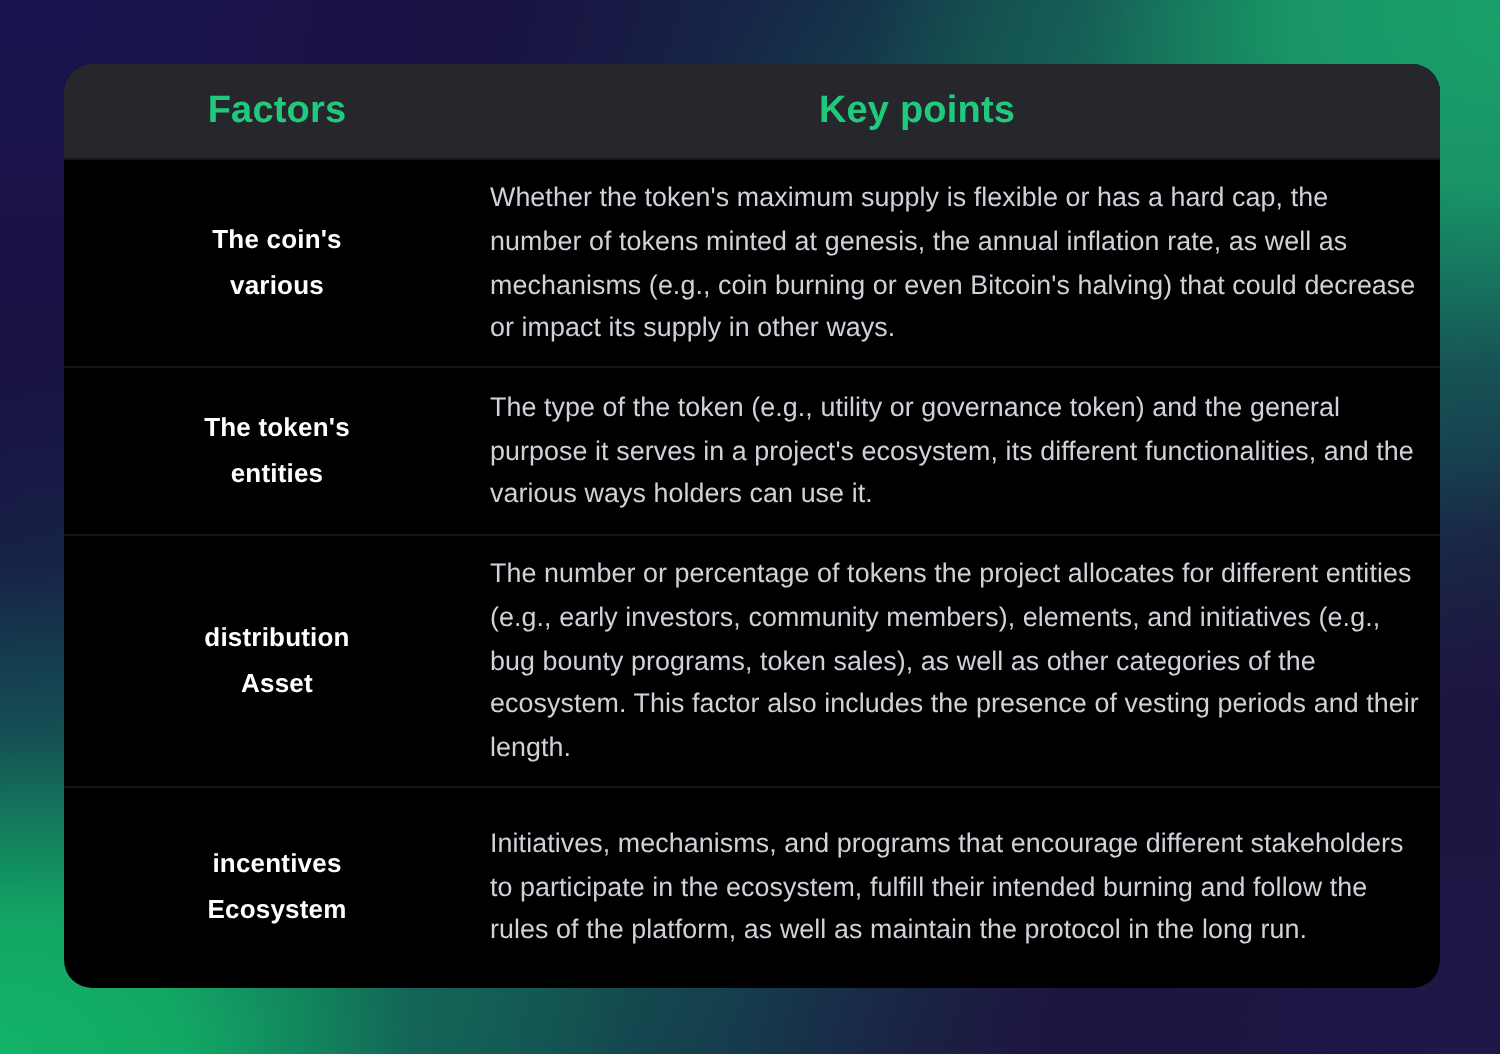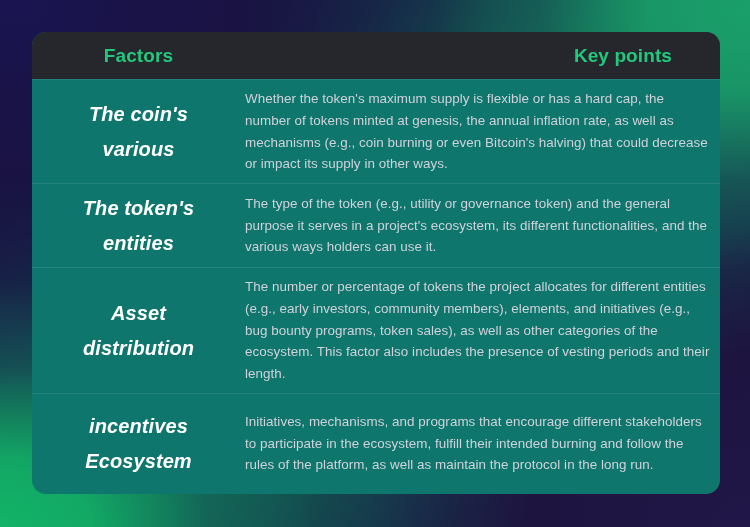--- a/index.html
+++ b/index.html
@@ -28,21 +28,21 @@
       linear-gradient(135deg, #181248 0%, #15324a 30%, #12604f 50%, #14444f 70%, #1d1442 100%);
   }
 
   
   #card {
     position: absolute;
     left: 32px;
     top: 32px;
     width: 688px;
     height: 462px;
-    background: #0f766e;
+    background: #000000;
     border-radius: 14px;
     overflow: hidden;
     display: flex;
     flex-direction: column;
   }
 
   .row {
     display: flex;
     align-items: center;
     width: 100%;
@@ -69,29 +69,28 @@
     padding-right: 8px;
   }
 
   .head-text {
     color: #21c97d;
     font-size: 19px;
     font-weight: bold;
     letter-spacing: 0.1px;
   }
 
-  #header-keypoints { text-align: right; padding-right: 48px; }
+  #header-keypoints { text-align: center; padding-right: 48px; }
 
   .factor-label {
     color: #ffffff;
-    font-size: 20px;
+    font-size: 13px;
     font-weight: bold;
     line-height: 1.72;
     letter-spacing: 0.1px;
-    font-style: italic;
   }
 
   .keypoint-text {
     color: #cfd2d9;
     font-size: 13.4px;
     line-height: 1.62;
     letter-spacing: 0.05px;
   }
 
   
@@ -131,22 +130,22 @@
       <div class="factor-label">The token's</div>
       <div class="factor-label">entities</div>
     </div>
     <div class="col-keypoints">
       <p class="keypoint-text">The type of the token (e.g., utility or governance token) and the general purpose it serves in a project's ecosystem, its different functionalities, and the various ways holders can use it.</p>
     </div>
   </div>
 
   <div class="row" id="row-2">
     <div class="col-factor">
+      <div class="factor-label">distribution</div>
       <div class="factor-label">Asset</div>
-      <div class="factor-label">distribution</div>
     </div>
     <div class="col-keypoints">
       <p class="keypoint-text">The number or percentage of tokens the project allocates for different entities (e.g., early investors, community members), elements, and initiatives (e.g., bug bounty programs, token sales), as well as other categories of the ecosystem. This factor also includes the presence of vesting periods and their length.</p>
     </div>
   </div>
 
   <div class="row" id="row-3">
     <div class="col-factor">
       <div class="factor-label">incentives</div>
       <div class="factor-label">Ecosystem</div>

